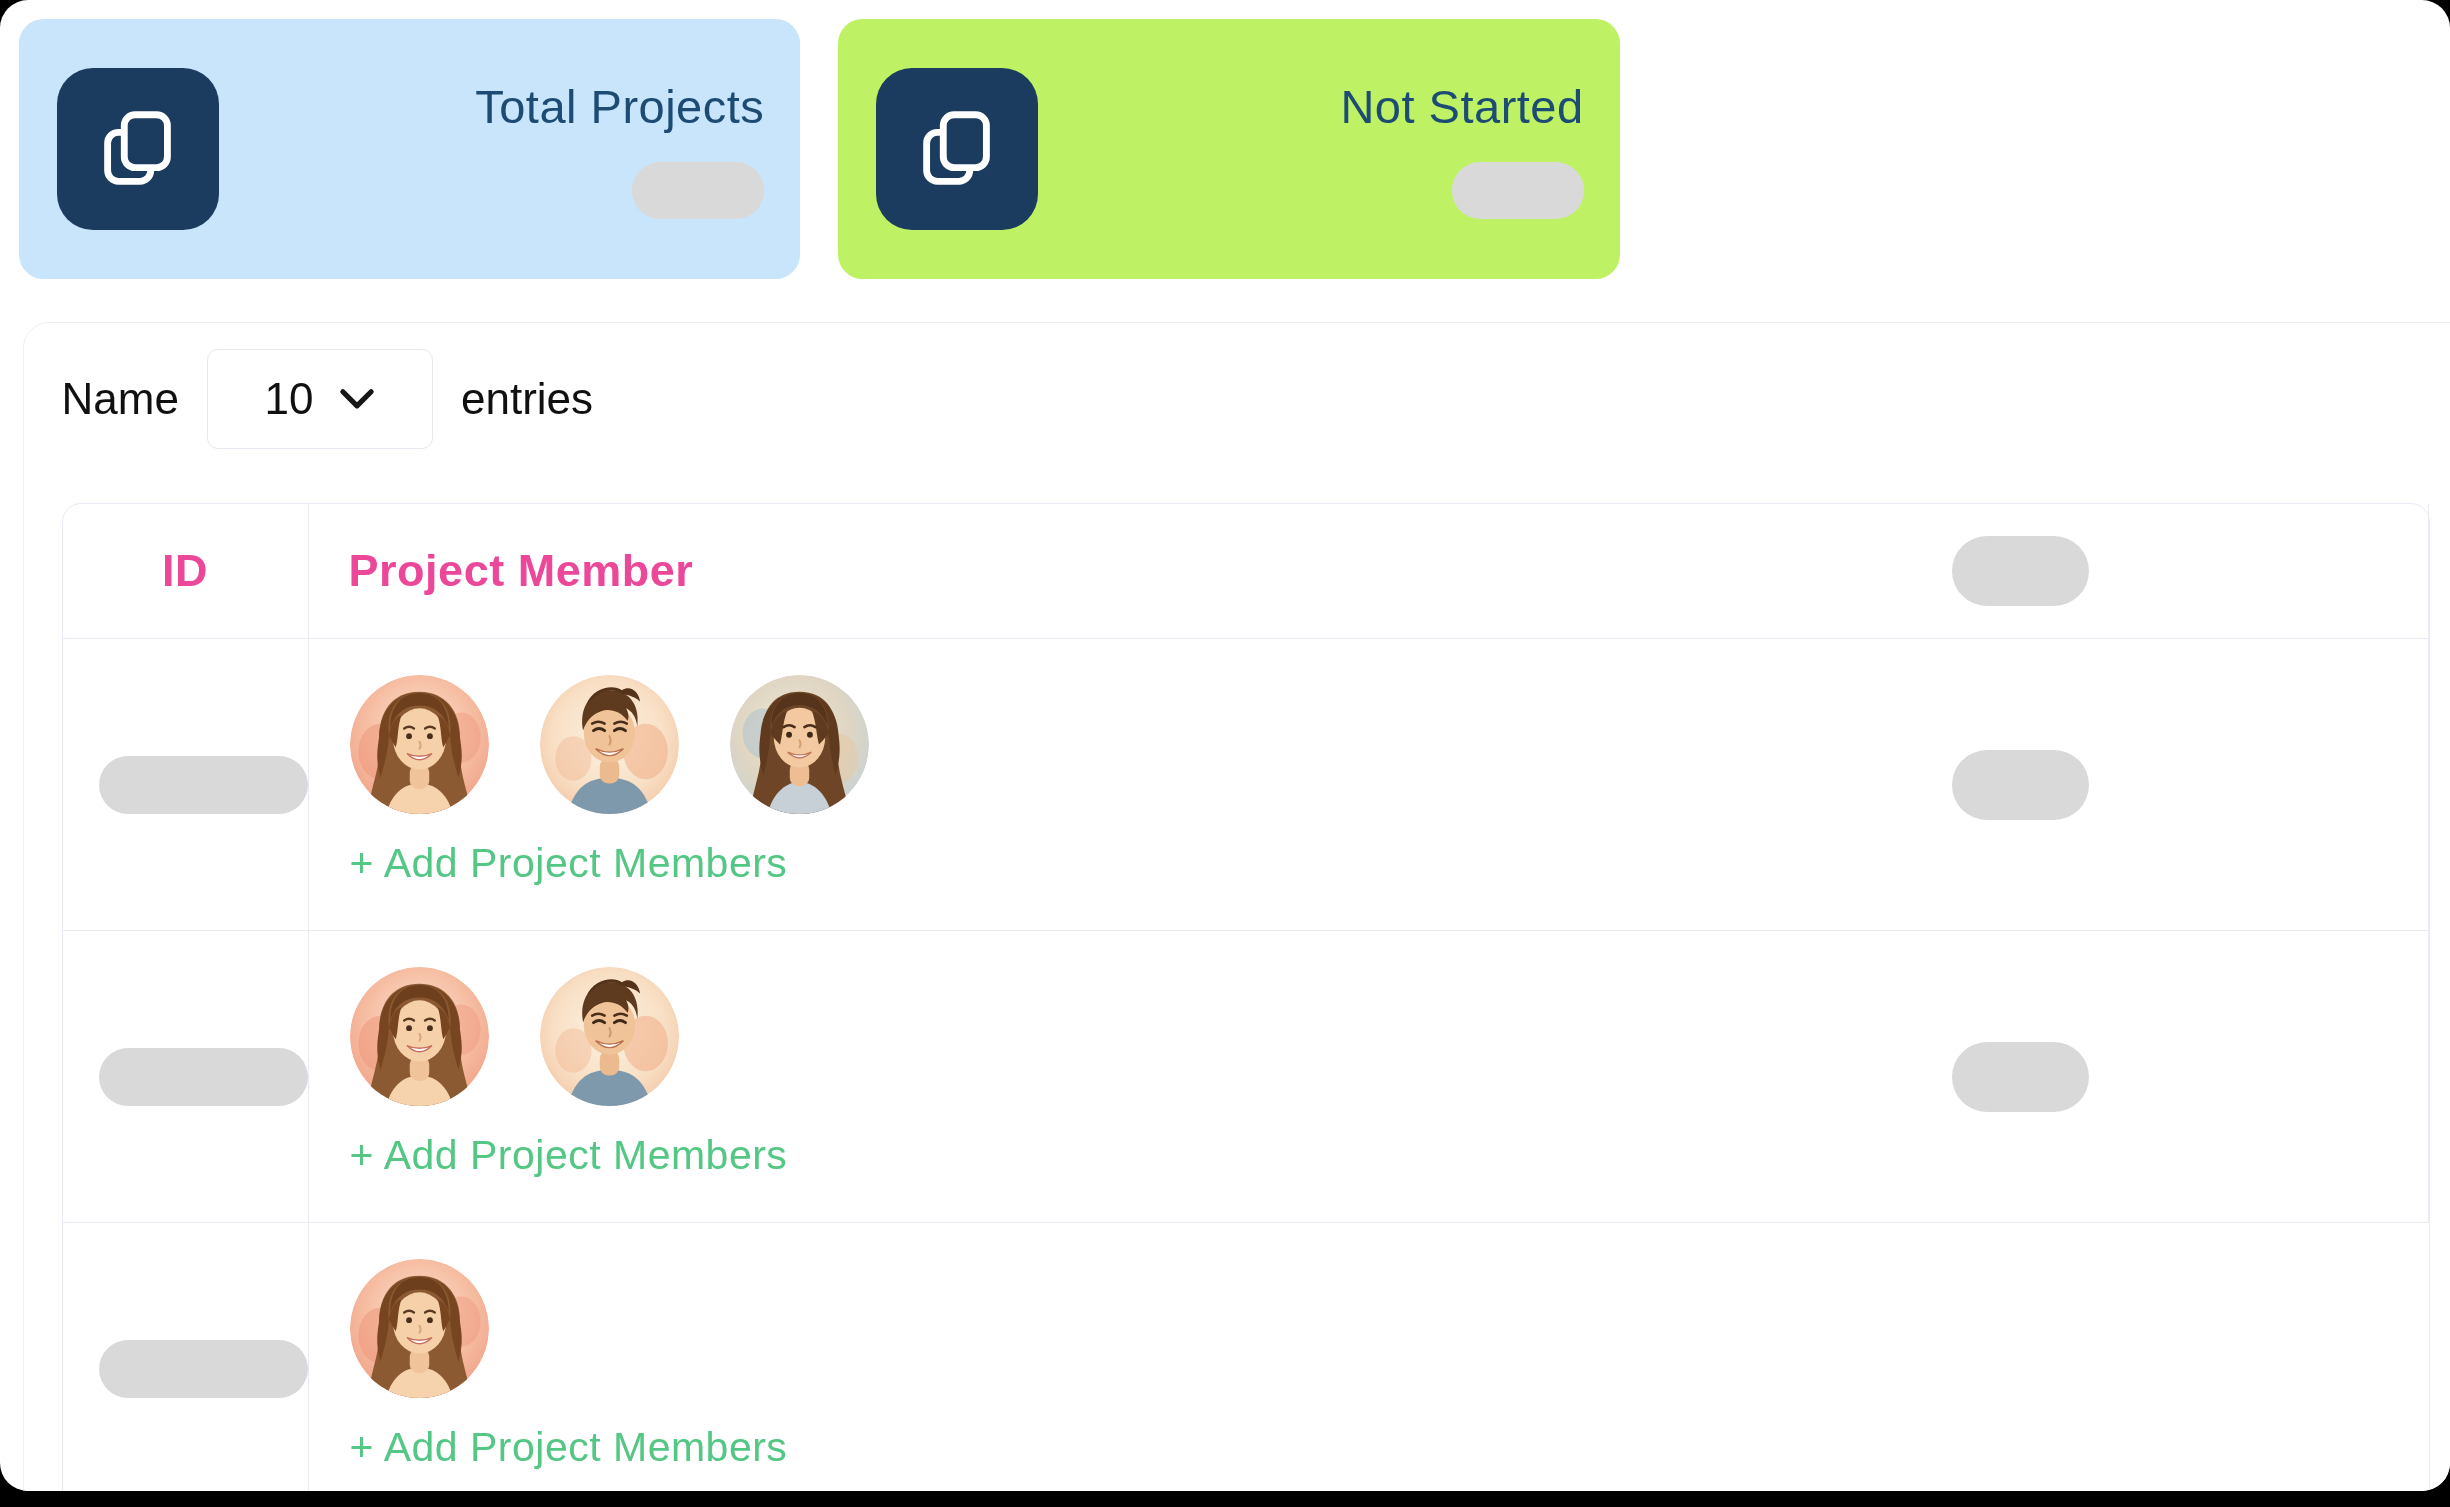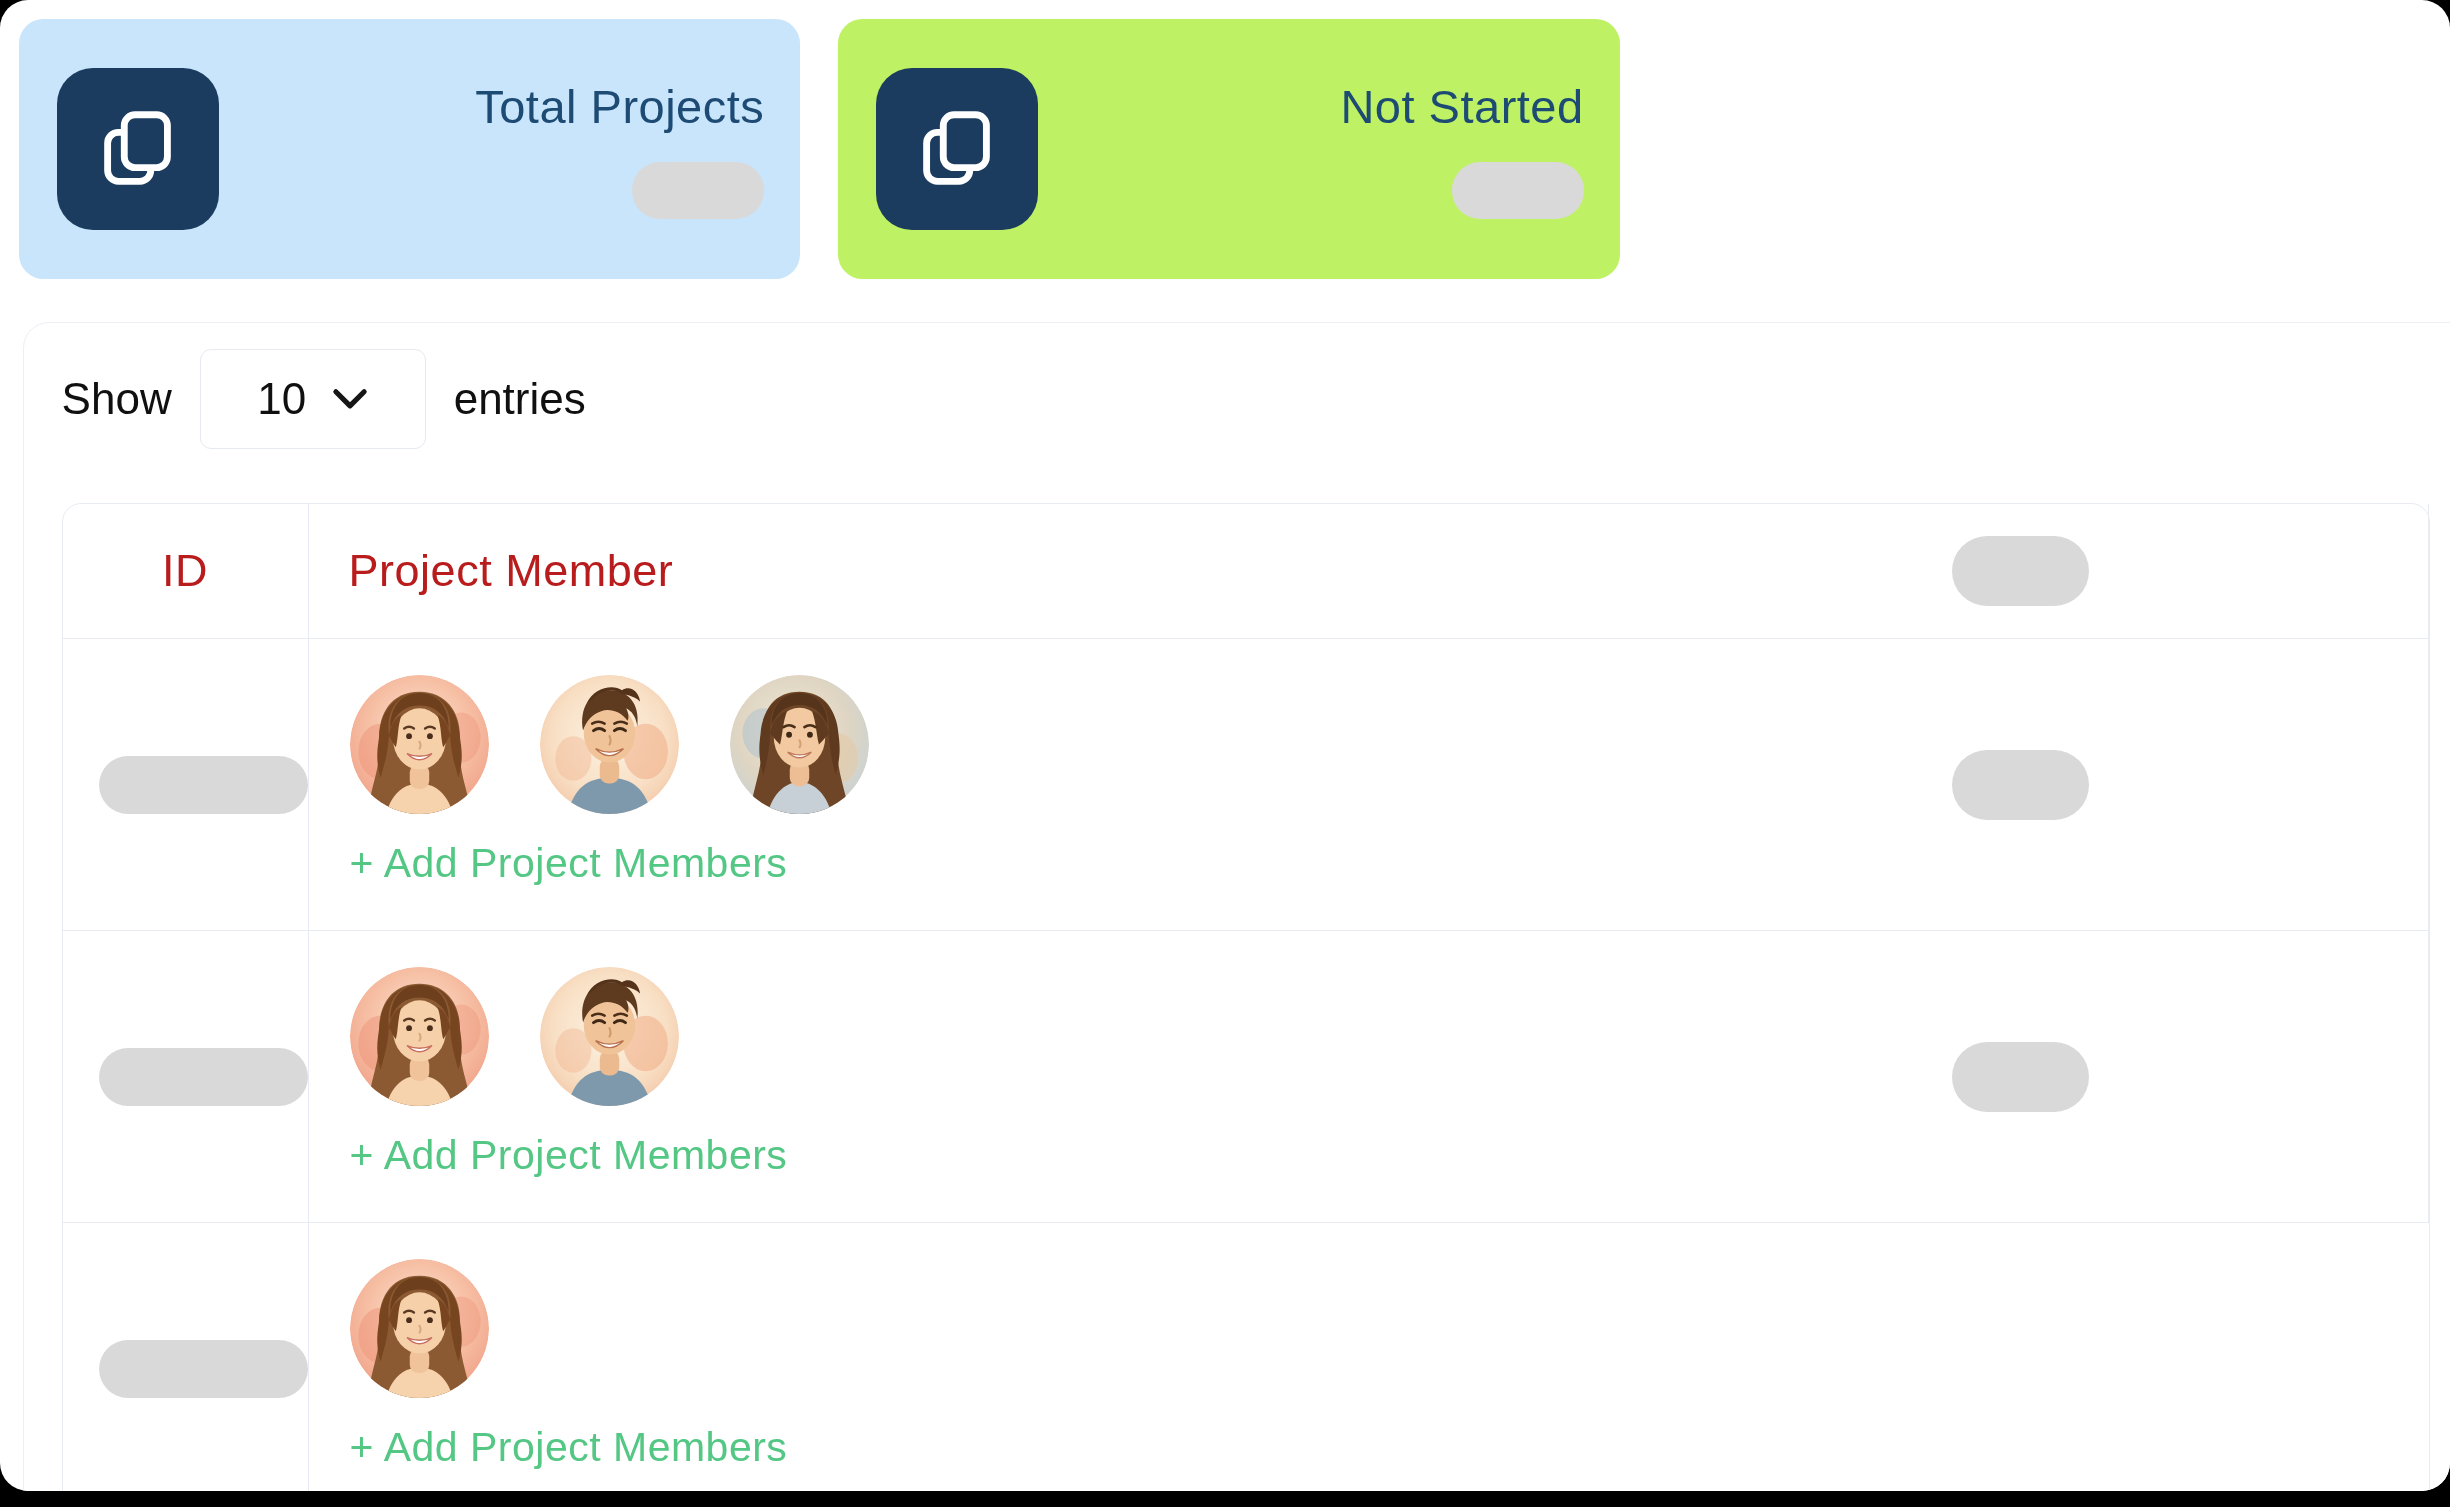--- a/index.html
+++ b/index.html
@@ -66,21 +66,21 @@
     margin:54px 0 0 38px;width:2368px;
     border:1.9px solid #E9EBF4;border-radius:19px;
     box-sizing:border-box;
     display:grid;
     grid-template-columns:246px 1304px 1fr;
     grid-template-rows:135px 292px 292px 292px;
   }
   .cell{box-sizing:border-box;display:flex;align-items:center;}
   .cb{border-bottom:1.9px solid #E9EBF4;}
   .cr{border-right:1.9px solid #E9EBF4;}
-  .th{font-weight:400;font-size:45px;color:#b91c1c;letter-spacing:0.5px;}
+  .th{font-weight:700;font-size:45px;color:#ec4899;letter-spacing:0.5px;}
   .th-center{justify-content:center;}
   .th-pad{padding-left:40px;}
   .id-pill{
     width:137px;height:70px;border-radius:35px;background:#D9D9D9;margin:0 auto;
   }
   .name-bar{
     width:1253px;height:58px;border-radius:29px;background:#D9D9D9;margin-left:36px;
   }
   .member-cell{
     flex-direction:column;align-items:flex-start;justify-content:flex-start;
@@ -202,21 +202,21 @@
         <div class="pill"></div>
       </div>
     </div>
 
 
   </div>
 
   <div class="panel">
 
     <div class="controls">
-      <span>Show</span>
+      <span>Name</span>
       <div class="select-box">
         <span>10</span>
         <svg viewBox="0 0 38 26">
           <polyline points="4,5 19,20 34,5" fill="none" stroke="#161616" stroke-width="5.5" stroke-linecap="round" stroke-linejoin="round"></polyline>
         </svg>
       </div>
       <span>entries</span>
     </div>
 
     <div class="table">

